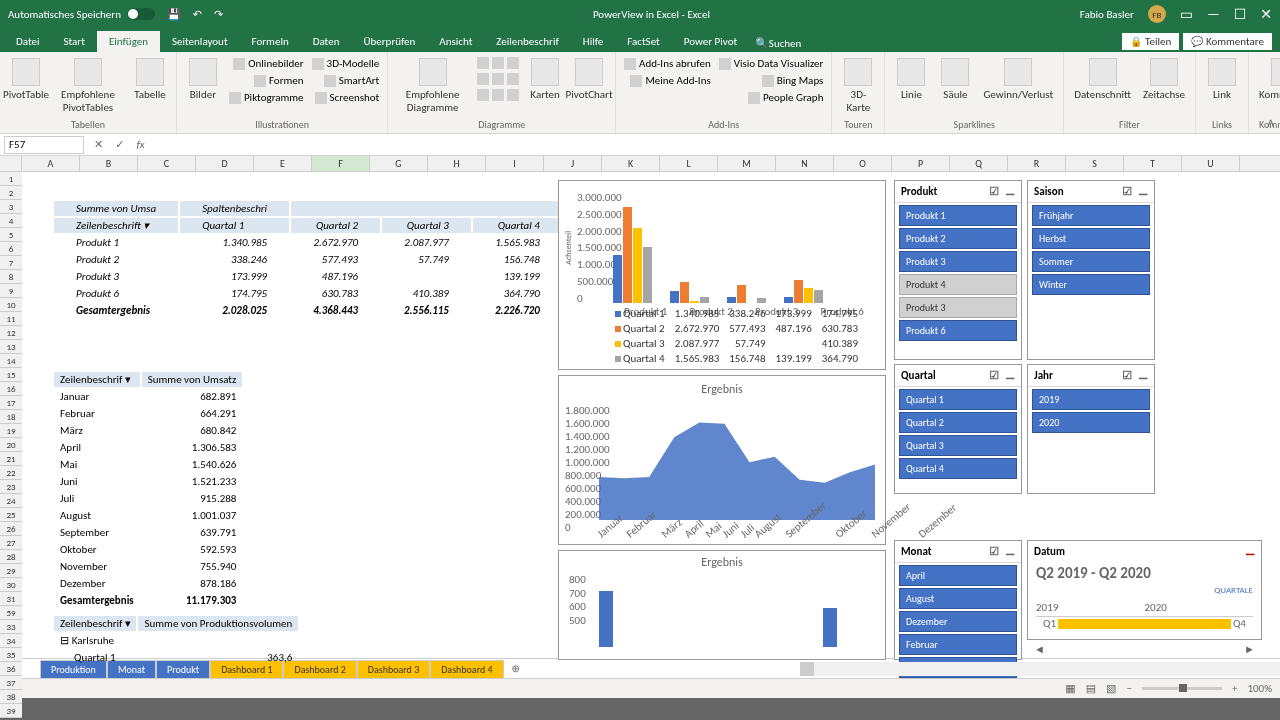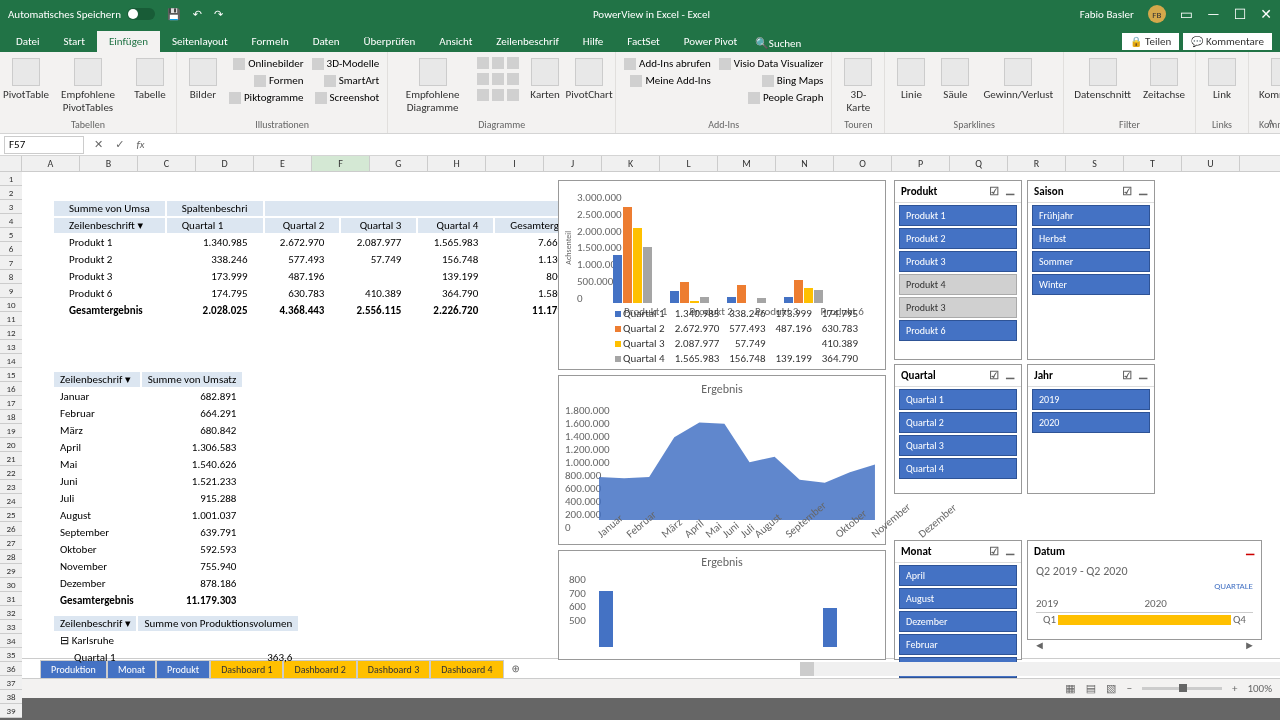--- a/index.html
+++ b/index.html
@@ -34,21 +34,21 @@
 .fx-input{flex:1;border:none;height:18px;padding:0 4px;}
 .sheet-area{position:relative;background:#fff;height:502px;display:flex;}
 .col-headers{position:absolute;top:0;left:22px;right:0;height:16px;background:#f0f0f0;display:flex;border-bottom:1px solid #ccc;z-index:5;}
 .col-h{width:58px;text-align:center;border-right:1px solid #ccc;font-size:10px;color:#333;line-height:16px;}
 .col-h.sel{background:#d4e8d4;}
 .row-headers{position:absolute;top:16px;left:0;width:22px;background:#f0f0f0;z-index:5;}
 .row-h{height:14px;border-bottom:1px solid #ccc;text-align:center;font-size:9px;color:#333;line-height:14px;}
 .corner{position:absolute;top:0;left:0;width:22px;height:16px;background:#f0f0f0;border-right:1px solid #ccc;border-bottom:1px solid #ccc;z-index:6;}
 .grid{position:absolute;top:16px;left:22px;right:0;bottom:0;background:#fff;}
 .pivot1{position:absolute;top:27px;left:30px;width:480px;font-size:10px;}
-.pivot1 th,.pivot1 td{padding:1px 15px;text-align:right;border:none;height:13px;white-space:nowrap;}
+.pivot1 th,.pivot1 td{padding:1px 22px;text-align:right;border:none;height:13px;white-space:nowrap;font-style:italic;}
 .pivot1 .hdr td{background:#dce6f1;}
 .pivot1 .left{text-align:left;}
 .pivot1 .total td{font-weight:bold;}
 .pivot2{position:absolute;top:198px;left:30px;font-size:10px;}
 .pivot2 th,.pivot2 td{padding:1px 6px;height:13px;}
 .pivot2 th{background:#dce6f1;font-weight:normal;text-align:left;}
 .pivot2 td:nth-child(2){text-align:right;}
 .pivot2 .total td{font-weight:bold;}
 .pivot3{position:absolute;top:442px;left:30px;font-size:10px;}
 .pivot3 th,.pivot3 td{padding:1px 6px;height:13px;text-align:left;}
@@ -83,21 +83,21 @@
 .slicer-item{margin:2px 4px;padding:3px 6px;background:#4472c4;color:#fff;border:1px solid #2e5396;font-size:10px;cursor:pointer;}
 .slicer-item.mid{background:#d0d0d0;color:#333;border-color:#aaa;}
 .sl-produkt{top:8px;left:872px;width:128px;height:180px;}
 .sl-saison{top:8px;left:1005px;width:128px;height:180px;}
 .sl-quartal{top:192px;left:872px;width:128px;height:130px;}
 .sl-jahr{top:192px;left:1005px;width:128px;height:130px;}
 .sl-monat{top:368px;left:872px;width:128px;height:120px;}
 .sl-datum{top:368px;left:1005px;width:235px;height:100px;position:absolute;background:#fff;border:1px solid #999;}
 .sl-monat .slicer-item{background:#4472c4;color:#fff;}
 .timeline-hdr{display:flex;justify-content:space-between;padding:4px 6px;font-weight:bold;}
-.timeline-range{padding:2px 8px;color:#666;font-size:12px;}
+.timeline-range{padding:2px 8px;color:#666;font-size:15px;font-weight:bold;}
 .timeline-period{text-align:right;padding:0 8px;font-size:9px;color:#4472c4;}
 .timeline-bar{position:relative;margin:6px 8px;height:36px;}
 .timeline-years{display:flex;font-size:8px;color:#666;}
 .timeline-years span{flex:1;}
 .timeline-ticks{display:flex;font-size:8px;color:#666;border-top:1px solid #ccc;margin-top:2px;}
 .timeline-ticks span{flex:1;text-align:center;}
 .timeline-sel{position:absolute;top:18px;left:10%;width:80%;height:10px;background:#ffc000;}
 .timeline-nav{display:flex;justify-content:space-between;padding:0 6px;font-size:10px;color:#666;}
 .scroll-v{position:absolute;top:190px;right:2px;width:12px;bottom:4px;background:#f0f0f0;}
 .sheet-tabs{height:20px;background:#fff;border-top:1px solid #ccc;display:flex;align-items:center;padding-left:40px;gap:0;}
@@ -393,21 +393,21 @@
       <div class="row-h">22</div>
       <div class="row-h">23</div>
       <div class="row-h">24</div>
       <div class="row-h">25</div>
       <div class="row-h">26</div>
       <div class="row-h">27</div>
       <div class="row-h">28</div>
       <div class="row-h">29</div>
       <div class="row-h">30</div>
       <div class="row-h">31</div>
-      <div class="row-h">32</div>
+      <div class="row-h">59</div>
       <div class="row-h">33</div>
       <div class="row-h">34</div>
       <div class="row-h">35</div>
       <div class="row-h">36</div>
       <div class="row-h">37</div>
       <div class="row-h">38</div>
       <div class="row-h">39</div>
     </div>
   <div class="grid">
 

